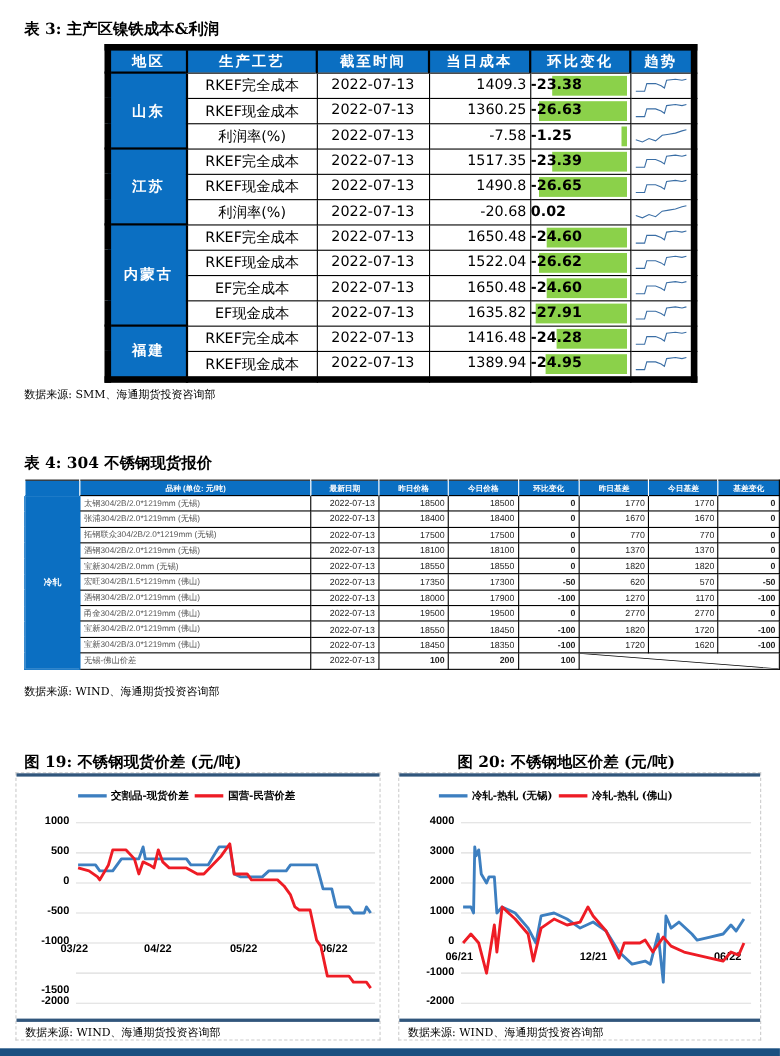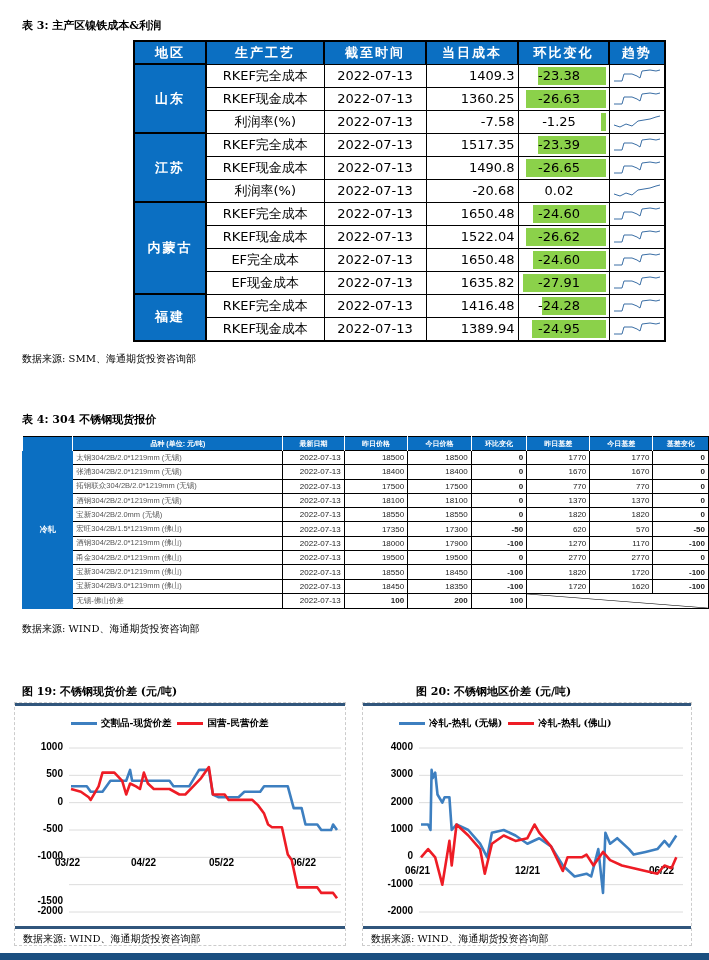--- a/index.html
+++ b/index.html
@@ -1,30 +1,30 @@
 <!DOCTYPE html>
 <html><head>
 <meta charset="utf-8">
 <style>
   * { box-sizing: border-box; margin: 0; padding: 0; }
   body { width: 709px; height: 960px; background: #fff; font-family: "DejaVu Sans", sans-serif; position: relative; overflow: hidden; color: #000; }
-  .caption { position: absolute; font-weight: bold; font-size: 11px; font-family: "DejaVu Serif", serif; }
+  .caption { position: absolute; font-weight: bold; font-size: 14px; font-family: "DejaVu Serif", serif; }
   .source { position: absolute; font-weight: normal; font-size: 10px; font-family: "DejaVu Serif", serif; }
 
   
-  table.t3 { position: absolute; left: 95px; top: 40px; border-collapse: collapse; border: 2px solid #000000; margin-left: 38px; }
+  table.t3 { position: absolute; left: 95px; top: 40px; border-collapse: collapse; border: 6px solid #000000; }
   table.t3 th { background: #0b6fc2; color: #fff; font-size: 13px; font-weight: bold; height: 23px; border: 2px solid #000; border-bottom: 1px solid #000; font-family: "DejaVu Serif", serif; letter-spacing: 2px; }
   table.t3 td { height: 23px; font-size: 13px; border: 1px solid #000; padding: 0 3px; }
   table.t3 td.region { background: #0b6fc2; color: #fff; font-weight: bold; text-align: center; font-family: "DejaVu Serif", serif; border: 2px solid #000; letter-spacing: 2px; }
   table.t3 td.proc { text-align: center; width: 118px; }
   table.t3 td.date { text-align: center; width: 102px; }
   table.t3 td.cost { text-align: right; width: 92px; }
   table.t3 td.chg { width: 91px; position: relative; padding: 0; }
   table.t3 td.chg .bar { position: absolute; right: 3px; top: 2px; bottom: 2px; background: #8bd14a; }
-  table.t3 td.chg .v { position: relative; display: block; text-align: center; padding-right: 9px; }
+  table.t3 td.chg .v { position: relative; display: block; text-align: left; padding-right: 9px; font-weight: bold; }
   table.t3 td.trend { width: 54px; padding: 0; }
   table.t3 td.trend svg { display: block; }
 
   
   table.t4 { position: absolute; left: 22px; top: 436px; border-collapse: collapse; border: 1.5px solid #000; font-family: "Liberation Sans", sans-serif; }
   table.t4 th { background: #0b6fc2; color: #fff; font-size: 7px; font-weight: bold; height: 14px; border-left: 1px solid #fff; }
   table.t4 td { height: 14.3px; font-size: 8px; border: 1px solid #000; padding: 0 3px; color: #222; }
   table.t4 td.cat { background: #0b6fc2; color: #fff; font-weight: bold; text-align: center; font-size: 8px; border: 1px solid #0b6fc2; }
   table.t4 td.name { width: 220px; color: #555; font-size: 7.5px; }
   table.t4 td.num { text-align: right; width: 66px; }
@@ -420,21 +420,21 @@
   </div>
   <div id="c20ticks">
       <div class="ytick" style="left: 10px; top: 38px;">4000</div>
       <div class="ytick" style="left: 10px; top: 65.3333px;">3000</div>
       <div class="ytick" style="left: 10px; top: 92.6667px;">2000</div>
       <div class="ytick" style="left: 10px; top: 120px;">1000</div>
       <div class="ytick" style="left: 10px; top: 147.333px;">0</div>
       <div class="ytick" style="left: 10px; top: 174.667px;">-1000</div>
       <div class="ytick" style="left: 10px; top: 202px;">-2000</div>
       <div class="xtick" style="left: 42px; top: 162px;">06/21</div>
-      <div class="xtick" style="left: 152px; top: 162px;">12/21</div>
+      <div class="xtick" style="left: 164px; top: 162px;">12/21</div>
       <div class="xtick" style="left: 286px; top: 162px;">06/22</div>
     </div>
   <svg id="c20svg" style="position:absolute;left:56px;top:42px;" width="264" height="170">
       <line x1="0" x2="264" y1="3" y2="3" stroke="#dcdcdc" stroke-width="1"></line>
       <line x1="0" x2="264" y1="30.333333333333332" y2="30.333333333333332" stroke="#dcdcdc" stroke-width="1"></line>
       <line x1="0" x2="264" y1="57.666666666666664" y2="57.666666666666664" stroke="#dcdcdc" stroke-width="1"></line>
       <line x1="0" x2="264" y1="85" y2="85" stroke="#dcdcdc" stroke-width="1"></line>
       <line x1="0" x2="264" y1="112.33333333333333" y2="112.33333333333333" stroke="#dcdcdc" stroke-width="1"></line>
       <line x1="0" x2="264" y1="139.66666666666669" y2="139.66666666666669" stroke="#dcdcdc" stroke-width="1"></line>
       <line x1="0" x2="264" y1="167" y2="167" stroke="#dcdcdc" stroke-width="1"></line>

